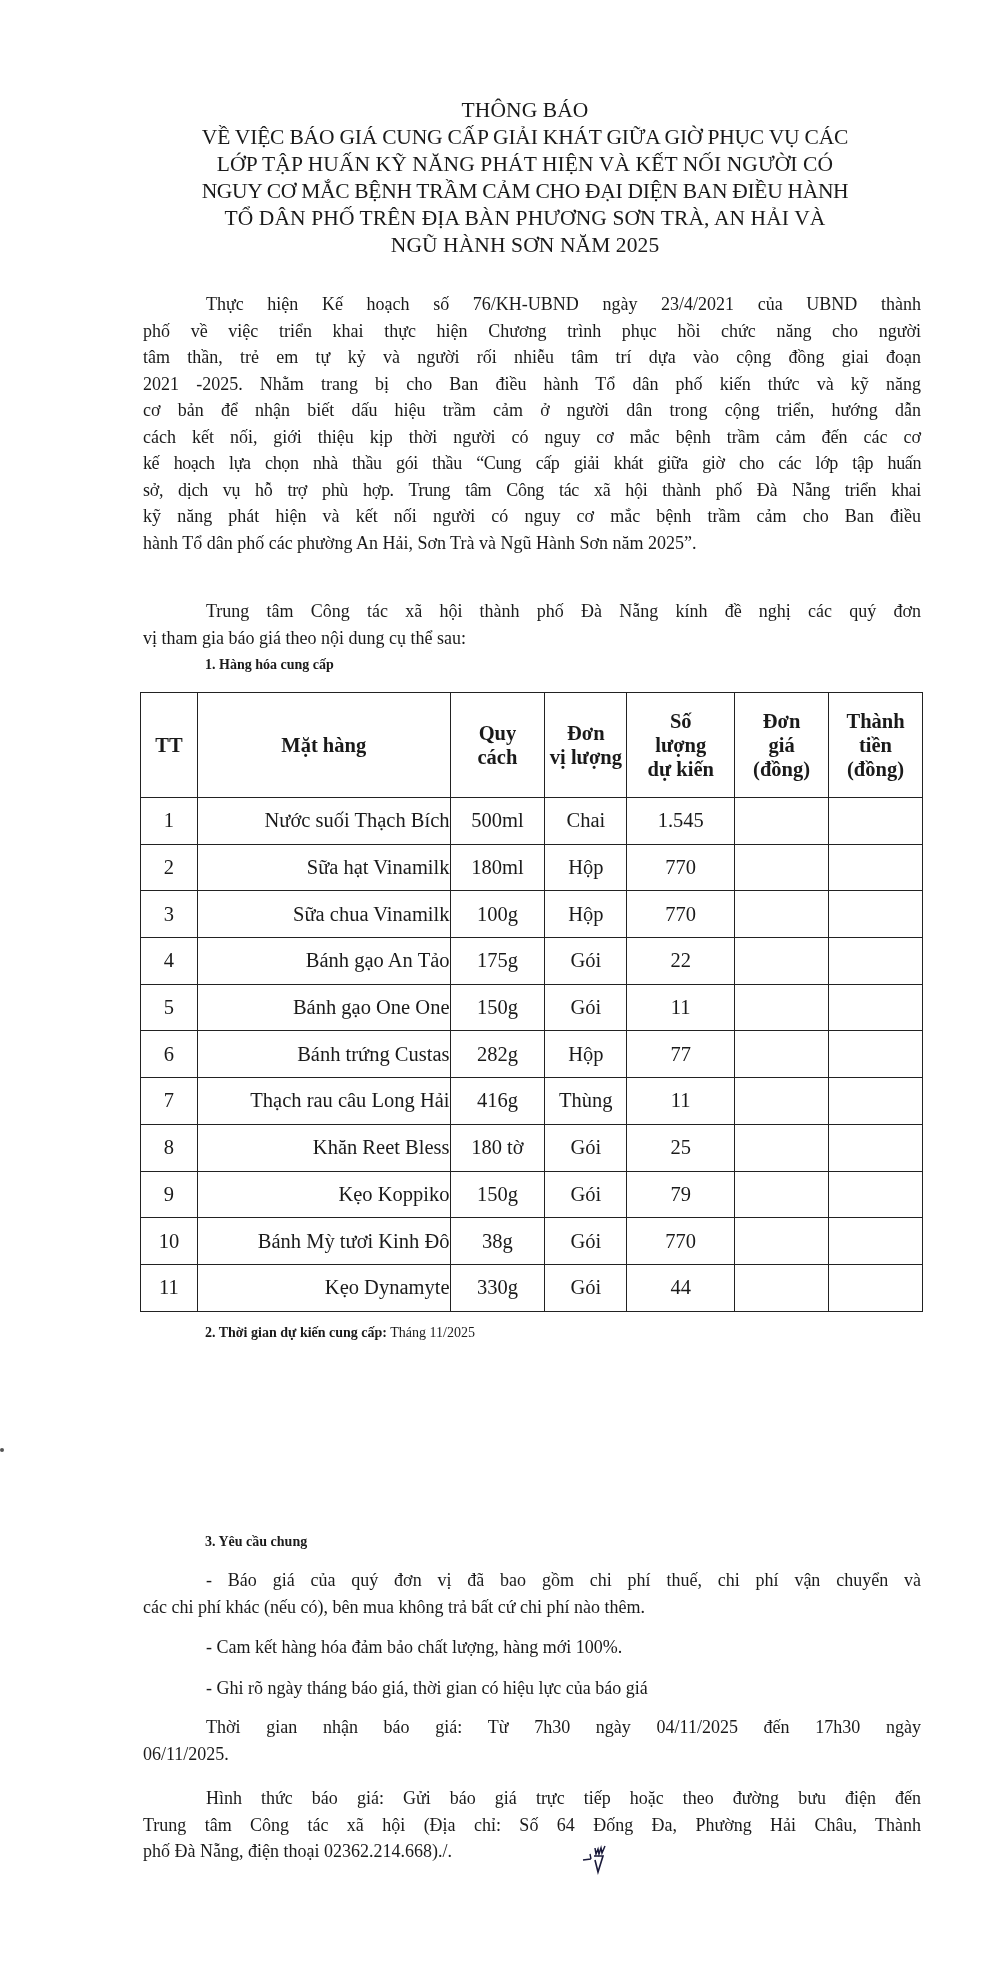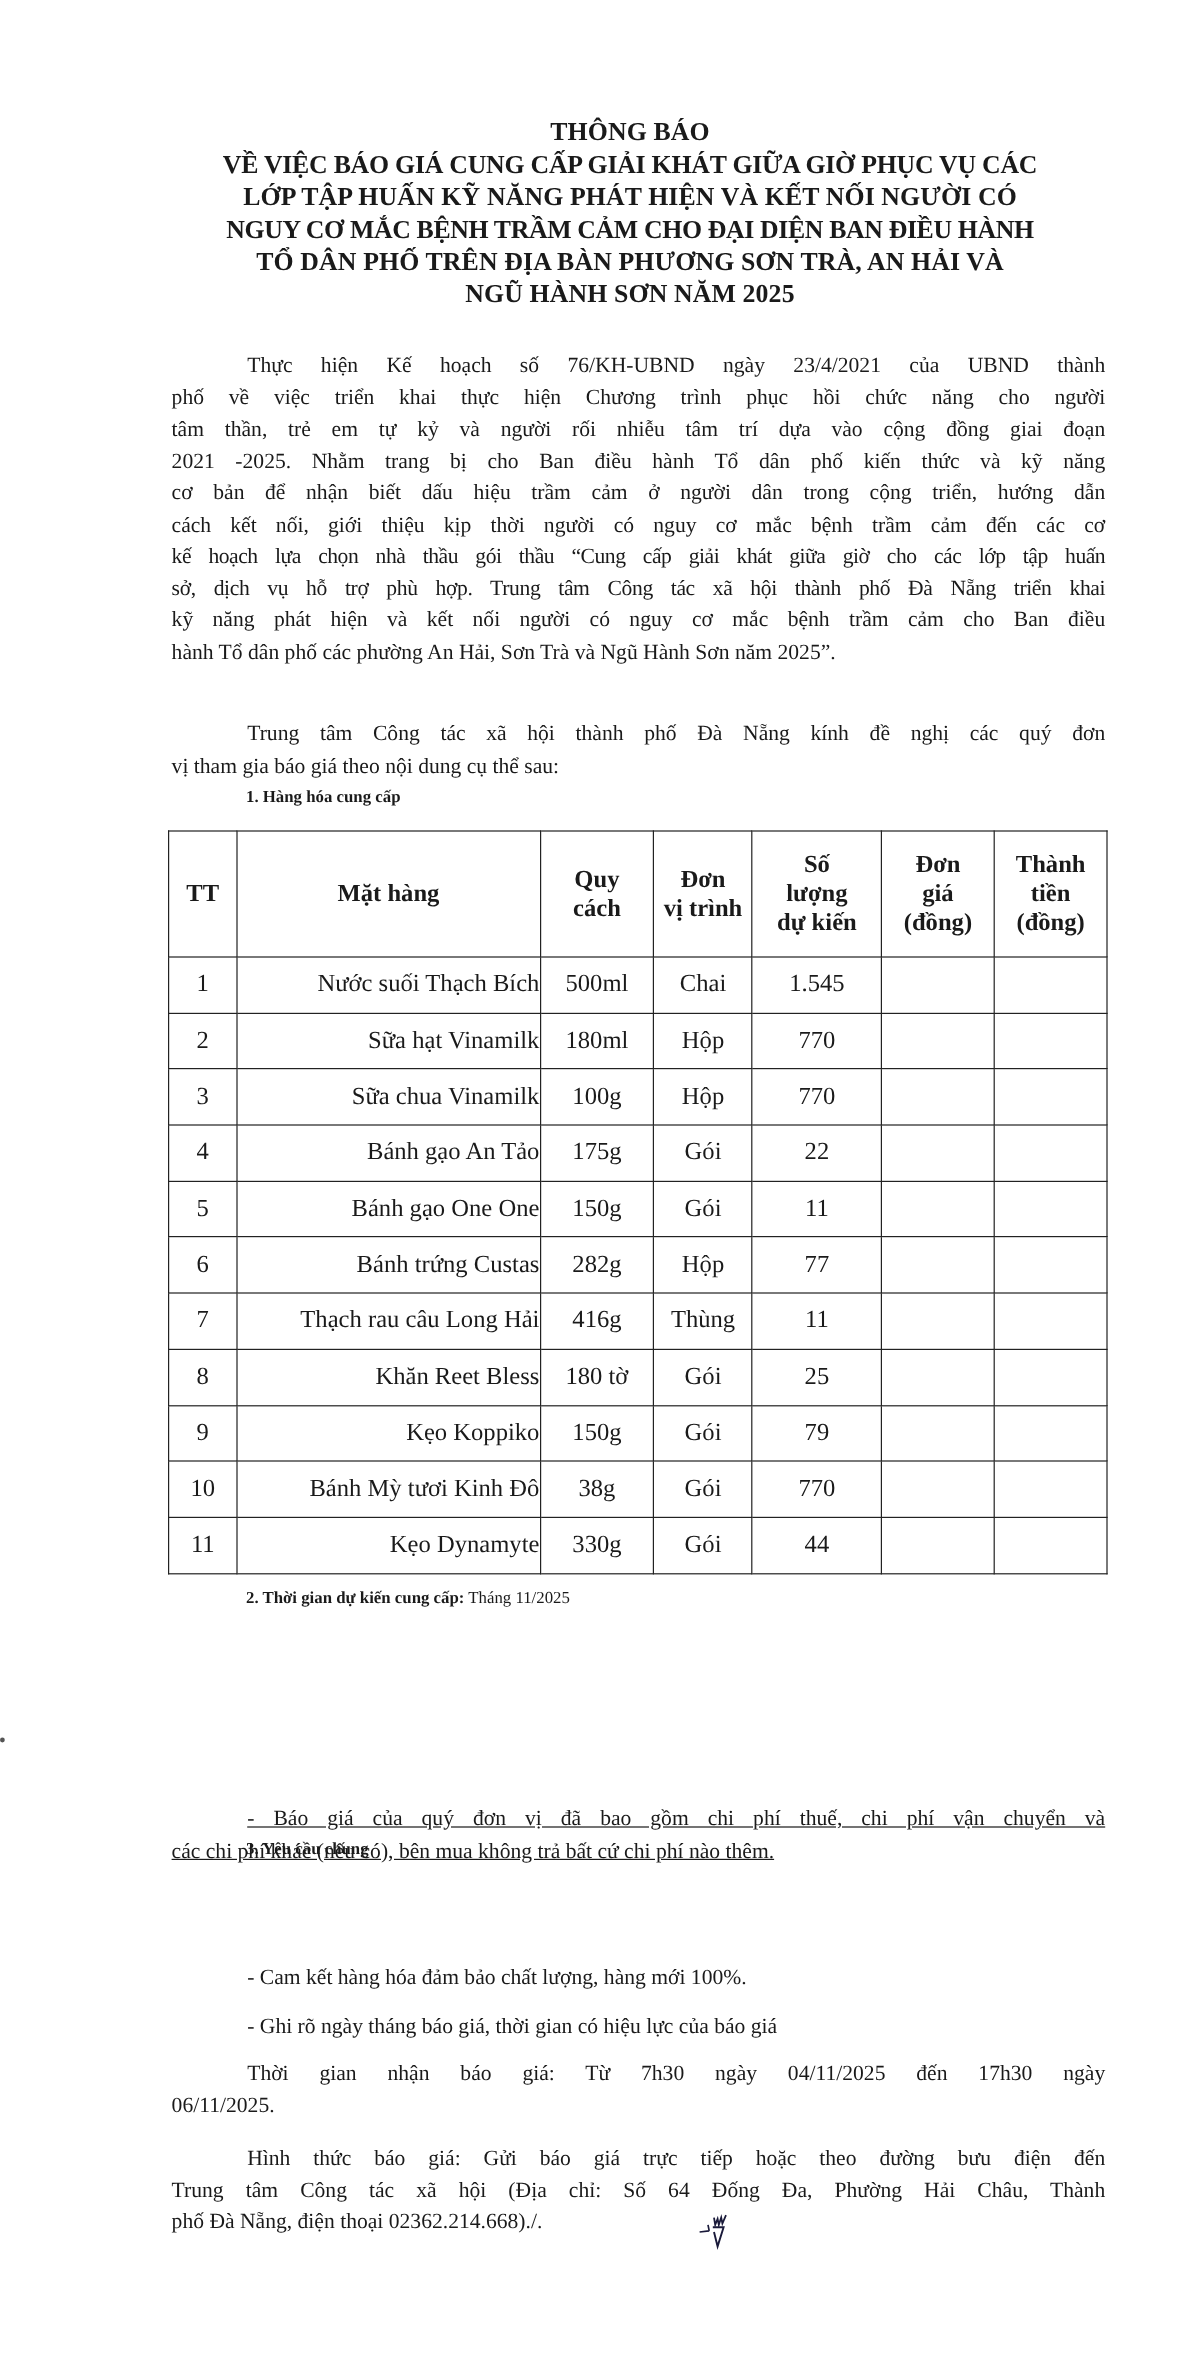--- a/index.html
+++ b/index.html
@@ -4,21 +4,21 @@
 <style>
   html, body { margin: 0; padding: 0; background: #ffffff; }
   body {
     width: 999px; height: 1976px; position: relative; overflow: hidden;
     font-family: "Liberation Serif", "DejaVu Serif", serif;
     color: #1a1a1a;
   }
   .page { position: absolute; left: 0; top: 0; width: 999px; height: 1976px; }
 
   .title-block { position: absolute; left: 130px; top: 97px; width: 790px; text-align: center; }
-  .title-block .t { font-weight: bold; font-size: 21.5px; line-height: 27px; letter-spacing: 0.1px; white-space: nowrap; }
+  .title-block .t { font-weight: normal; font-size: 21.5px; line-height: 27px; letter-spacing: 0.1px; white-space: nowrap; }
 
   .para { position: absolute; left: 143px; width: 778px; font-size: 18px; line-height: 26.5px; text-align: justify; }
   .line { display: block; white-space: nowrap; text-align: justify; text-align-last: justify; }
   .line.last { text-align-last: left; }
 
   .heading { position: absolute; left: 205px; font-size: 14px; font-weight: bold; }
   .heading .rest { font-weight: normal; font-family: Liberation Serif, serif; }
 
   table.goods {
     position: absolute; left: 140px; top: 692px; width: 783px;
@@ -75,21 +75,21 @@
         <col style="width:82px">
         <col style="width:108px">
         <col style="width:94px">
         <col style="width:94px">
     </colgroup>
     <thead>
       <tr>
         <th><span>TT</span></th>
         <th><span>Mặt hàng</span></th>
         <th><span>Quy</span><br><span>cách</span></th>
-        <th><span>Đơn</span><br><span>vị trình</span></th>
+        <th><span>Đơn</span><br><span>vị lượng</span></th>
         <th><span>Số</span><br><span>lượng</span><br><span>dự kiến</span></th>
         <th><span>Đơn</span><br><span>giá</span><br><span>(đồng)</span></th>
         <th><span>Thành</span><br><span>tiền</span><br><span>(đồng)</span></th>
       </tr>
     </thead>
     <tbody>
       <tr>
           <td class="c">1</td>
           <td class="l">Nước suối Thạch Bích</td>
           <td class="c">500ml</td>
@@ -192,21 +192,21 @@
   </table>
 
   <div class="heading" style="top:1325px;">
     <span>2.  Thời gian dự kiến cung cấp:</span><span class="rest"> Tháng 11/2025</span>
   </div>
 
   <div class="stray"></div>
 
   <div class="heading" style="top:1534px;">3.  Yêu cầu chung</div>
 
-  <div class="para" style="top:1502px;text-decoration:underline;">
+  <div class="para" style="top:1567px;">
     <span class="line" style="padding-left:63px;">- Báo giá của quý đơn vị đã bao gồm chi phí thuế, chi phí vận chuyển và</span>
     <span class="line last">các chi phí khác (nếu có), bên mua không trả bất cứ chi phí nào thêm.</span>
   </div>
 
   <div class="para" style="top:1634px;">
     <span class="line last" style="padding-left:63px;">- Cam kết hàng hóa đảm bảo chất lượng, hàng mới 100%.</span>
   </div>
 
   <div class="para" style="top:1675px;">
     <span class="line last" style="padding-left:63px;">- Ghi rõ ngày tháng báo giá, thời gian có hiệu lực của báo giá</span>

